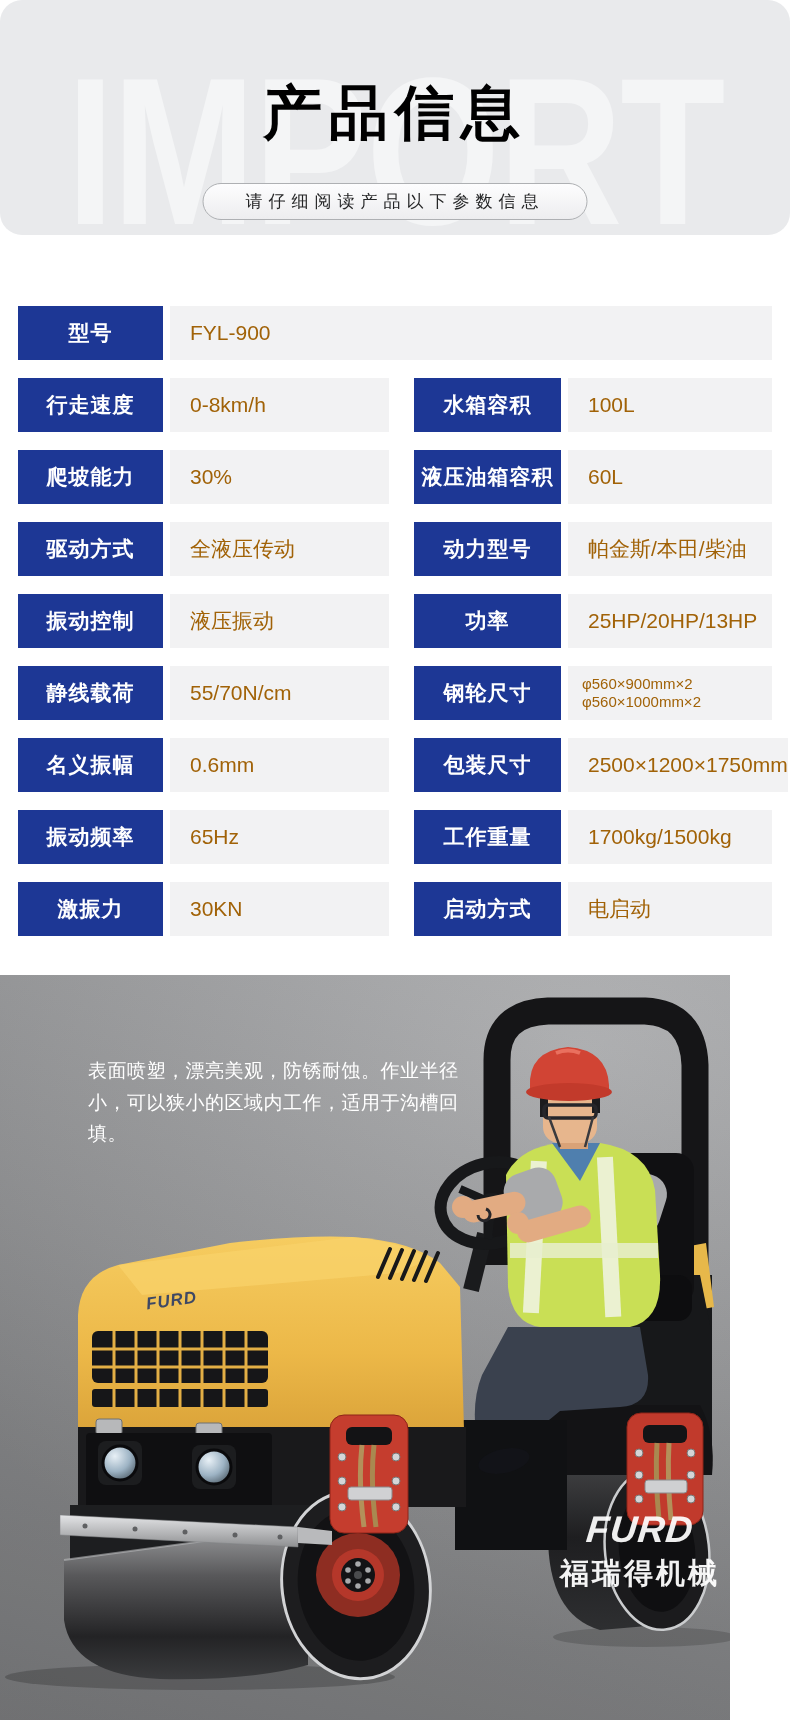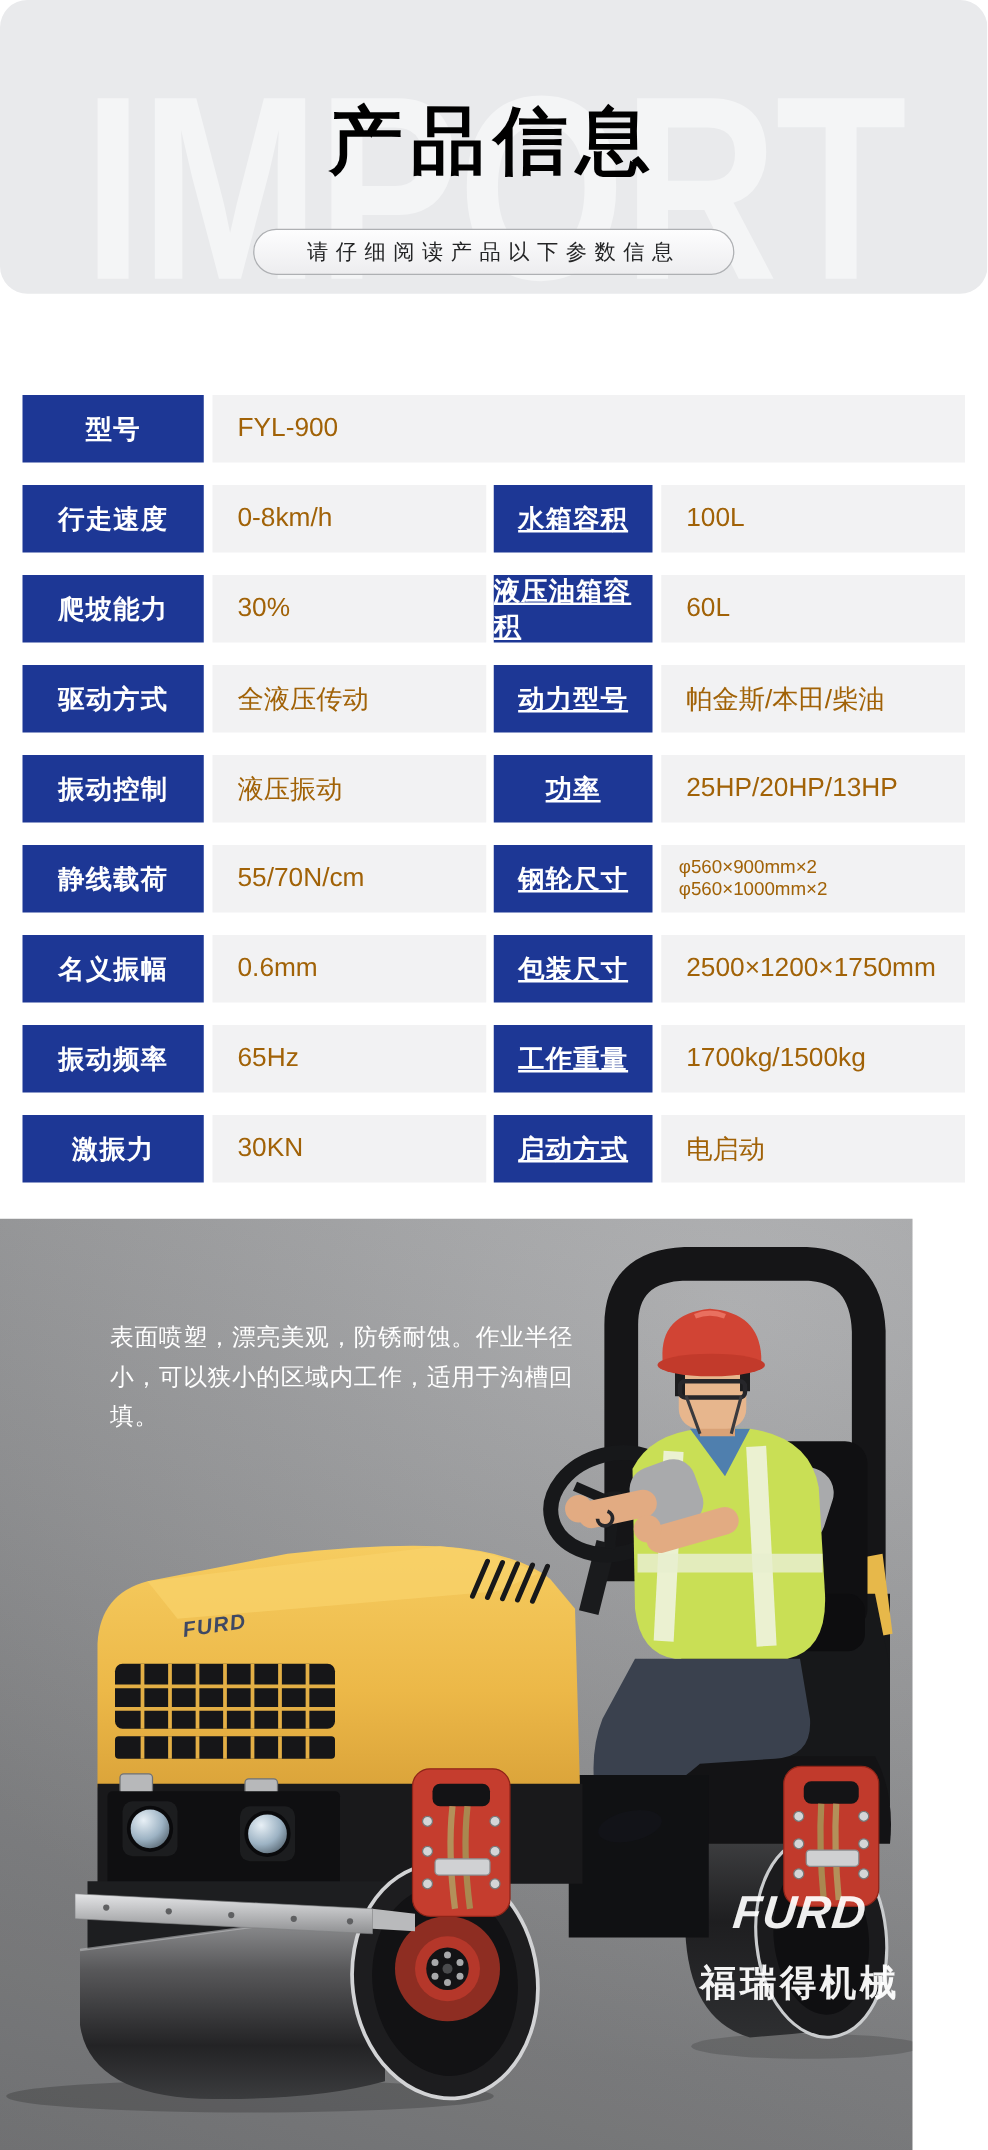--- a/index.html
+++ b/index.html
@@ -18,46 +18,46 @@
   .header{position:absolute;top:0;left:0;width:790px;height:235px;background:var(--header_bg);overflow:hidden;border-radius:22px;}
   .watermark{position:absolute;top:46px;left:50%;transform:translateX(-50%) scaleY(1.22);transform-origin:top center;
     font-size:172px;font-weight:800;line-height:1;color:#f4f5f6;letter-spacing:-2px;white-space:nowrap;}
   .page-title{position:absolute;top:74px;width:100%;text-align:center;font-size:59px;font-weight:700;
     color:#000000;letter-spacing:7px;}
   .subtitle-pill{position:absolute;top:183px;left:50%;transform:translateX(-50%);height:37px;line-height:35px;
     padding:0 42px;border:1px solid #aeb0b3;border-radius:19px;background:linear-gradient(#fdfdfe,#ededef);
     font-size:17px;letter-spacing:6px;color:#242526;white-space:nowrap;}
 
   
-  .spec-table{position:absolute;top:316px;left:18px;width:754px;}
+  .spec-table{position:absolute;top:306px;left:18px;width:754px;}
   .row{display:flex;height:54px;margin-bottom:18px;}
   .cell-label{width:145px;background:var(--label_blue);color:#fff;font-size:21px;font-weight:700;
     display:flex;align-items:center;justify-content:center;letter-spacing:1px;flex:none;}
-  .cell-label.right{width:127px;margin-left:6px;text-decoration:underline;}
+  .cell-label.right{width:147px;margin-left:25px;}
   .cell-value{background:var(--value_bg);display:flex;align-items:center;font-size:21px;color:#a16207;
     padding-left:20px;margin-left:7px;flex:none;}
   .cell-value.w-left{width:219px;}
   .cell-value.grow{flex:1;}
   .cell-value.small-lines{display:flex;flex-direction:column;justify-content:center;align-items:flex-start;
     font-size:15px;line-height:18px;padding-left:14px;}
 
   
   .photo{position:absolute;top:975px;left:0;width:730px;height:745px;overflow:hidden;
     background:linear-gradient(195deg,#a9aaac 0%,#98999b 45%,#7f8082 100%);}
   .photo::after{content:"";position:absolute;inset:0;
     background:radial-gradient(120% 90% at 80% 10%,rgba(255,255,255,.10),rgba(0,0,0,.12) 90%);pointer-events:none;}
   .photo-desc{position:absolute;top:80px;left:88px;width:398px;font-size:19px;line-height:31.5px;
     color:#fff;letter-spacing:.5px;z-index:3;}
   .machine-svg{position:absolute;inset:0;z-index:1;}
   .hood-logo{position:absolute;left:146px;top:316px;z-index:2;font-style:italic;font-weight:900;font-size:17px;
     color:#2f3e66;transform:rotate(-8deg);letter-spacing:1px;opacity:.92;}
   .brand{position:absolute;left:540px;top:534px;width:200px;text-align:center;z-index:4;color:#fff;}
   .brand-furd{font-size:37px;font-weight:900;font-style:italic;letter-spacing:1px;color:rgba(255,255,255,.93);
     transform:skewX(-6deg);}
-  .brand-name{font-size:29px;font-weight:700;letter-spacing:3px;color:rgba(255,255,255,.95);margin-top:16px;}
+  .brand-name{font-size:29px;font-weight:700;letter-spacing:3px;color:rgba(255,255,255,.95);margin-top:3px;}
 </style>
 </head>
 <body>
 
 <div class="page">
 
   <div class="header">
     <div class="watermark">IMPORT</div>
     <div class="page-title">产品信息</div>
     <div class="subtitle-pill">请仔细阅读产品以下参数信息</div>

